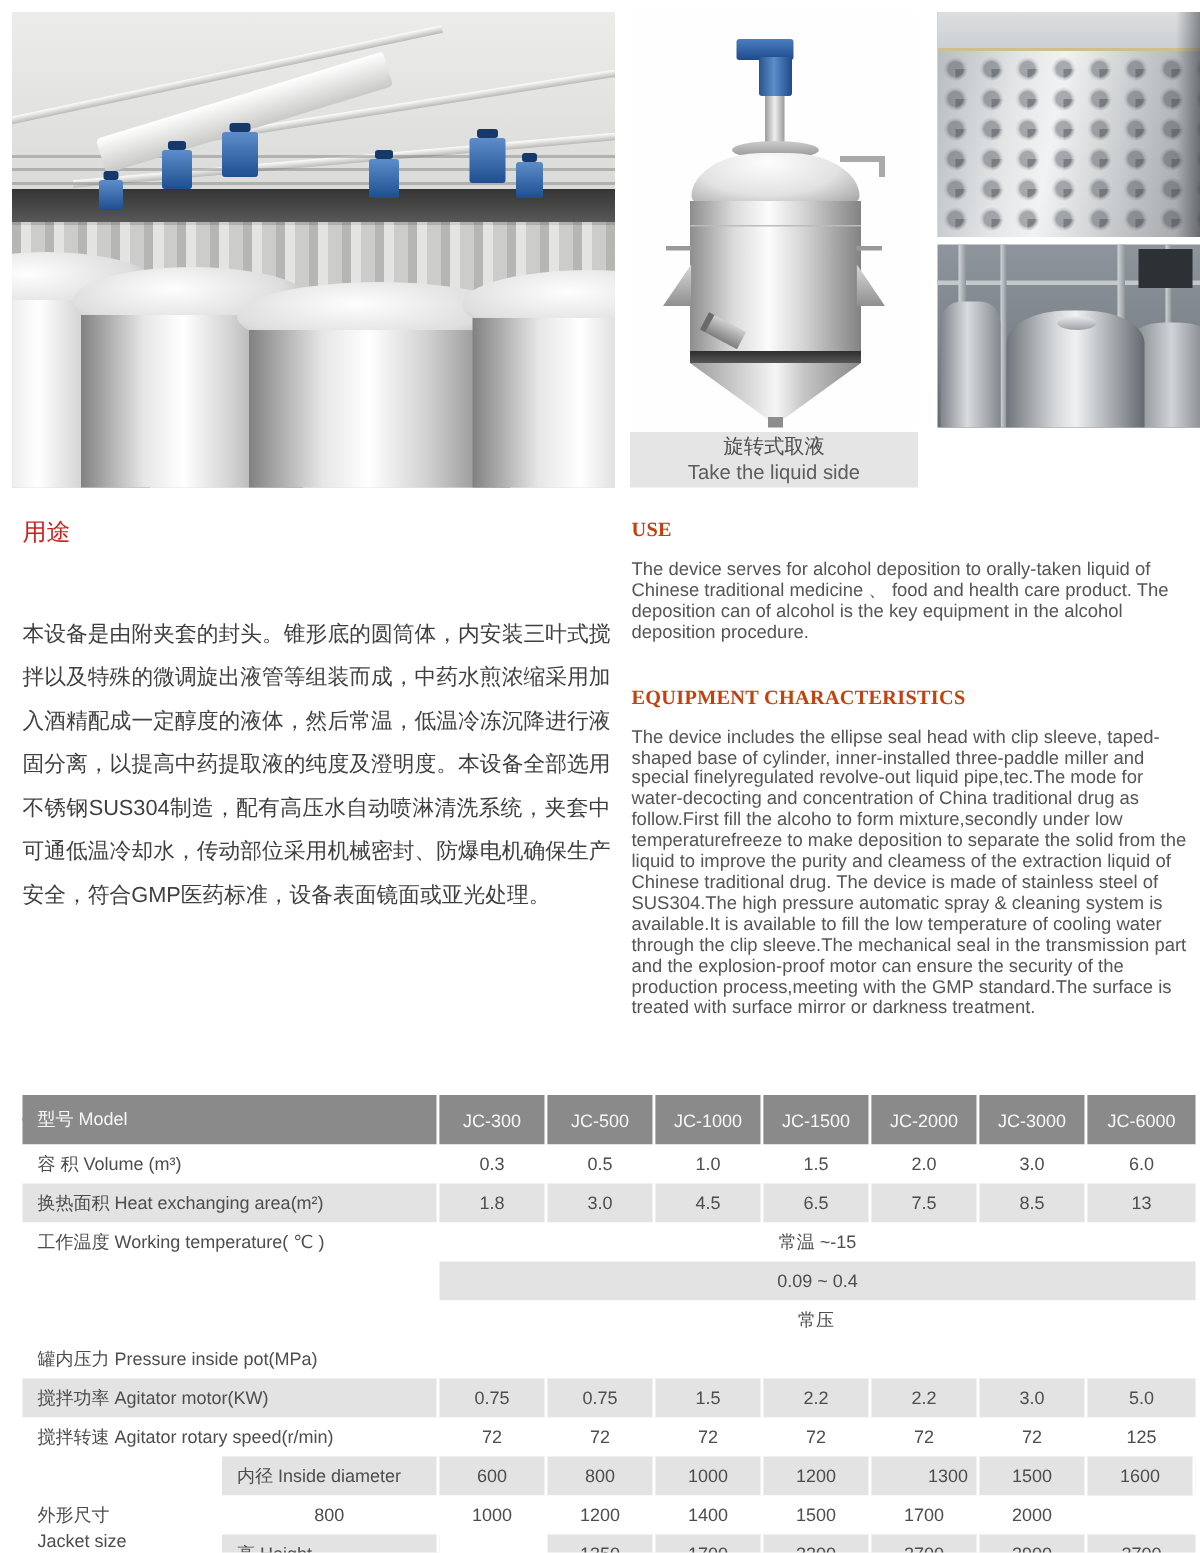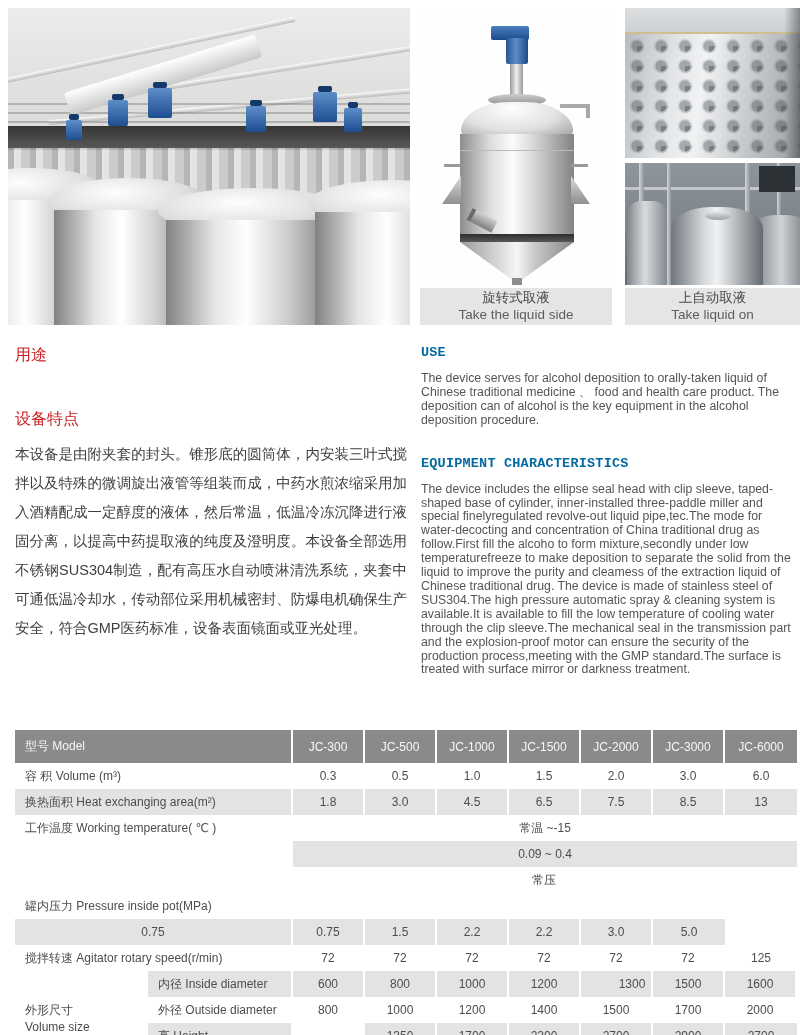--- a/index.html
+++ b/index.html
@@ -76,21 +76,21 @@
   .p-tank-c { position:absolute; left:46px; top:44px; width:92px; height:78px; border-radius:40px 40px 0 0/22px 22px 0 0; background:linear-gradient(90deg,#6f757b 0%,#d4d7d9 35%,#f0f1f2 50%,#b9bdc0 70%,#63696f 100%); }
   .p-man { position:absolute; left:80px; top:48px; width:26px; height:9px; border-radius:50%; background:linear-gradient(180deg,#e8eaeb,#9aa0a5); }
   .p-tank-r { position:absolute; right:-10px; top:52px; width:58px; height:70px; border-radius:24px 24px 0 0/14px 14px 0 0; background:linear-gradient(90deg,#787e84,#d0d3d6 50%,#6c7278); }
 
   
   .text-row { position:absolute; left:15px; top:345px; width:778px; display:flex; }
   .col-cn { width:392px; flex:none; }
   .col-en { width:372px; margin-left:14px; flex:none; }
   .cn-title { font-size:16px; font-weight:normal; color:#cb1f1f; margin-bottom:10px; }
   .cn-body { font-size:14.5px; line-height:29px; color:#3f3f3f; text-align:justify; }
-  .en-title { font-family:Liberation Mono, monospace; font-size:13.5px; font-weight:bold; color:#0369a1; margin-bottom:12px; letter-spacing:.2px; }
+  .en-title { font-family:Liberation Serif, serif; font-size:13.5px; font-weight:bold; color:#c2410c; margin-bottom:12px; letter-spacing:.2px; }
   .en-body { font-size:12.3px; line-height:13.9px; color:#555555; }
   .gap1 { height:33px; } .gap2 { height:28px; }
 
   
   .params-heading { position:absolute; left:15px; top:732px; color:#cb1f1f; font-size:15px; font-weight:bold; }
   .params-heading .en { font-family:"Liberation Serif","DejaVu Serif",serif; font-size:15px; letter-spacing:.3px; }
 
   
   .spec-table { position:absolute; left:15px; top:730px; width:782px; font-size:12px; color:#4d4d4d; }
   .tg { display:grid; grid-template-columns:278px repeat(7,72px); }
@@ -176,32 +176,27 @@
       <div class="p-pipe" style="left:14px;width:5px;"></div>
       <div class="p-pipe" style="left:42px;width:4px;"></div>
       <div class="p-pipe" style="left:120px;width:5px;"></div>
       <div class="p-pipe" style="left:152px;width:4px;"></div>
       <div class="p-dark"></div>
       <div class="p-tank-l"></div>
       <div class="p-tank-r"></div>
       <div class="p-tank-c"></div>
       <div class="p-man"></div>
     </div>
-    <div class="caption">
-      <span class="cn">上自动取液</span>
-      <span class="en">Take liquid on</span>
-    </div>
   </div>
 </div>
 
 <div class="text-row">
   <div class="col-cn">
     <div class="cn-title">用途</div>
     <div class="gap1"></div>
-    <div class="cn-title">设备特点</div>
     <div class="cn-body">本设备是由附夹套的封头。锥形底的圆筒体，内安装三叶式搅拌以及特殊的微调旋出液管等组装而成，中药水煎浓缩采用加入酒精配成一定醇度的液体，然后常温，低温冷冻沉降进行液固分离，以提高中药提取液的纯度及澄明度。本设备全部选用不锈钢SUS304制造，配有高压水自动喷淋清洗系统，夹套中可通低温冷却水，传动部位采用机械密封、防爆电机确保生产安全，符合GMP医药标准，设备表面镜面或亚光处理。</div>
   </div>
   <div class="col-en">
     <div class="en-title">USE</div>
     <div class="en-body">The device serves for alcohol deposition to orally-taken liquid of Chinese traditional medicine 、 food and health care product. The deposition can of alcohol is the key equipment in the alcohol deposition procedure.</div>
     <div class="gap2"></div>
     <div class="en-title">EQUIPMENT CHARACTERISTICS</div>
     <div class="en-body">The device includes the ellipse seal head with clip sleeve, taped-shaped base of cylinder, inner-installed three-paddle miller and special finelyregulated revolve-out liquid pipe,tec.The mode for water-decocting and concentration of China traditional drug as follow.First fill the alcoho to form mixture,secondly under low temperaturefreeze to make deposition to separate the solid from the liquid to improve the purity and cleamess of the extraction liquid of Chinese traditional drug. The device is made of stainless steel of SUS304.The high pressure automatic spray &amp; cleaning system is available.It is available to fill the low temperature of cooling water through the clip sleeve.The mechanical seal in the transmission part and the explosion-proof motor can ensure the security of the production process,meeting with the GMP standard.The surface is treated with surface mirror or darkness treatment.</div>
   </div>
 </div>
@@ -254,20 +249,21 @@
   <div class="tg">
     <div class="c g spanv">0.09 ~ 0.4</div>
   </div>
 
   <div class="tg">
     <div class="c w spanv">常压</div>
     <div class="c w lab">罐内压力 Pressure inside pot(MPa)</div>
   </div>
 
   <div class="tg">
+    <div class="c g lab">搅拌功率 Agitator motor(KW)</div>
     <div class="c g">0.75</div>
     <div class="c g">0.75</div>
     <div class="c g">1.5</div>
     <div class="c g">2.2</div>
     <div class="c g">2.2</div>
     <div class="c g">3.0</div>
     <div class="c g">5.0</div>
   </div>
 
   <div class="tg">
@@ -277,33 +273,32 @@
     <div class="c w">72</div>
     <div class="c w">72</div>
     <div class="c w">72</div>
     <div class="c w">72</div>
     <div class="c w">125</div>
   </div>
 
   <div class="tg-size">
     <div class="sizelab">
       <span>外形尺寸</span>
-      <span>Volume size</span>
+      <span>Jacket size</span>
       <span>LxWxH (m)</span>
     </div>
     <div class="c g lab" style="grid-row:1;">内径 Inside diameter</div>
     <div class="c g" style="grid-row:1;">600</div>
     <div class="c g" style="grid-row:1;">800</div>
     <div class="c g" style="grid-row:1;">1000</div>
     <div class="c g" style="grid-row:1;">1200</div>
     <div class="c g" style="grid-row:1;padding-left:32px;">1300</div>
     <div class="c g" style="grid-row:1;">1500</div>
     <div class="c g" style="grid-row:1;">1600</div>
 
-    <div class="c w lab" style="grid-row:2;">外径 Outside diameter</div>
     <div class="c w" style="grid-row:2;">800</div>
     <div class="c w" style="grid-row:2;">1000</div>
     <div class="c w" style="grid-row:2;">1200</div>
     <div class="c w" style="grid-row:2;">1400</div>
     <div class="c w" style="grid-row:2;">1500</div>
     <div class="c w" style="grid-row:2;">1700</div>
     <div class="c w" style="grid-row:2;">2000</div>
 
     <div class="c g lab" style="grid-row:3;">高 Height</div>
     <div class="c g" style="grid-row:3;margin-top:34px;">900</div>

